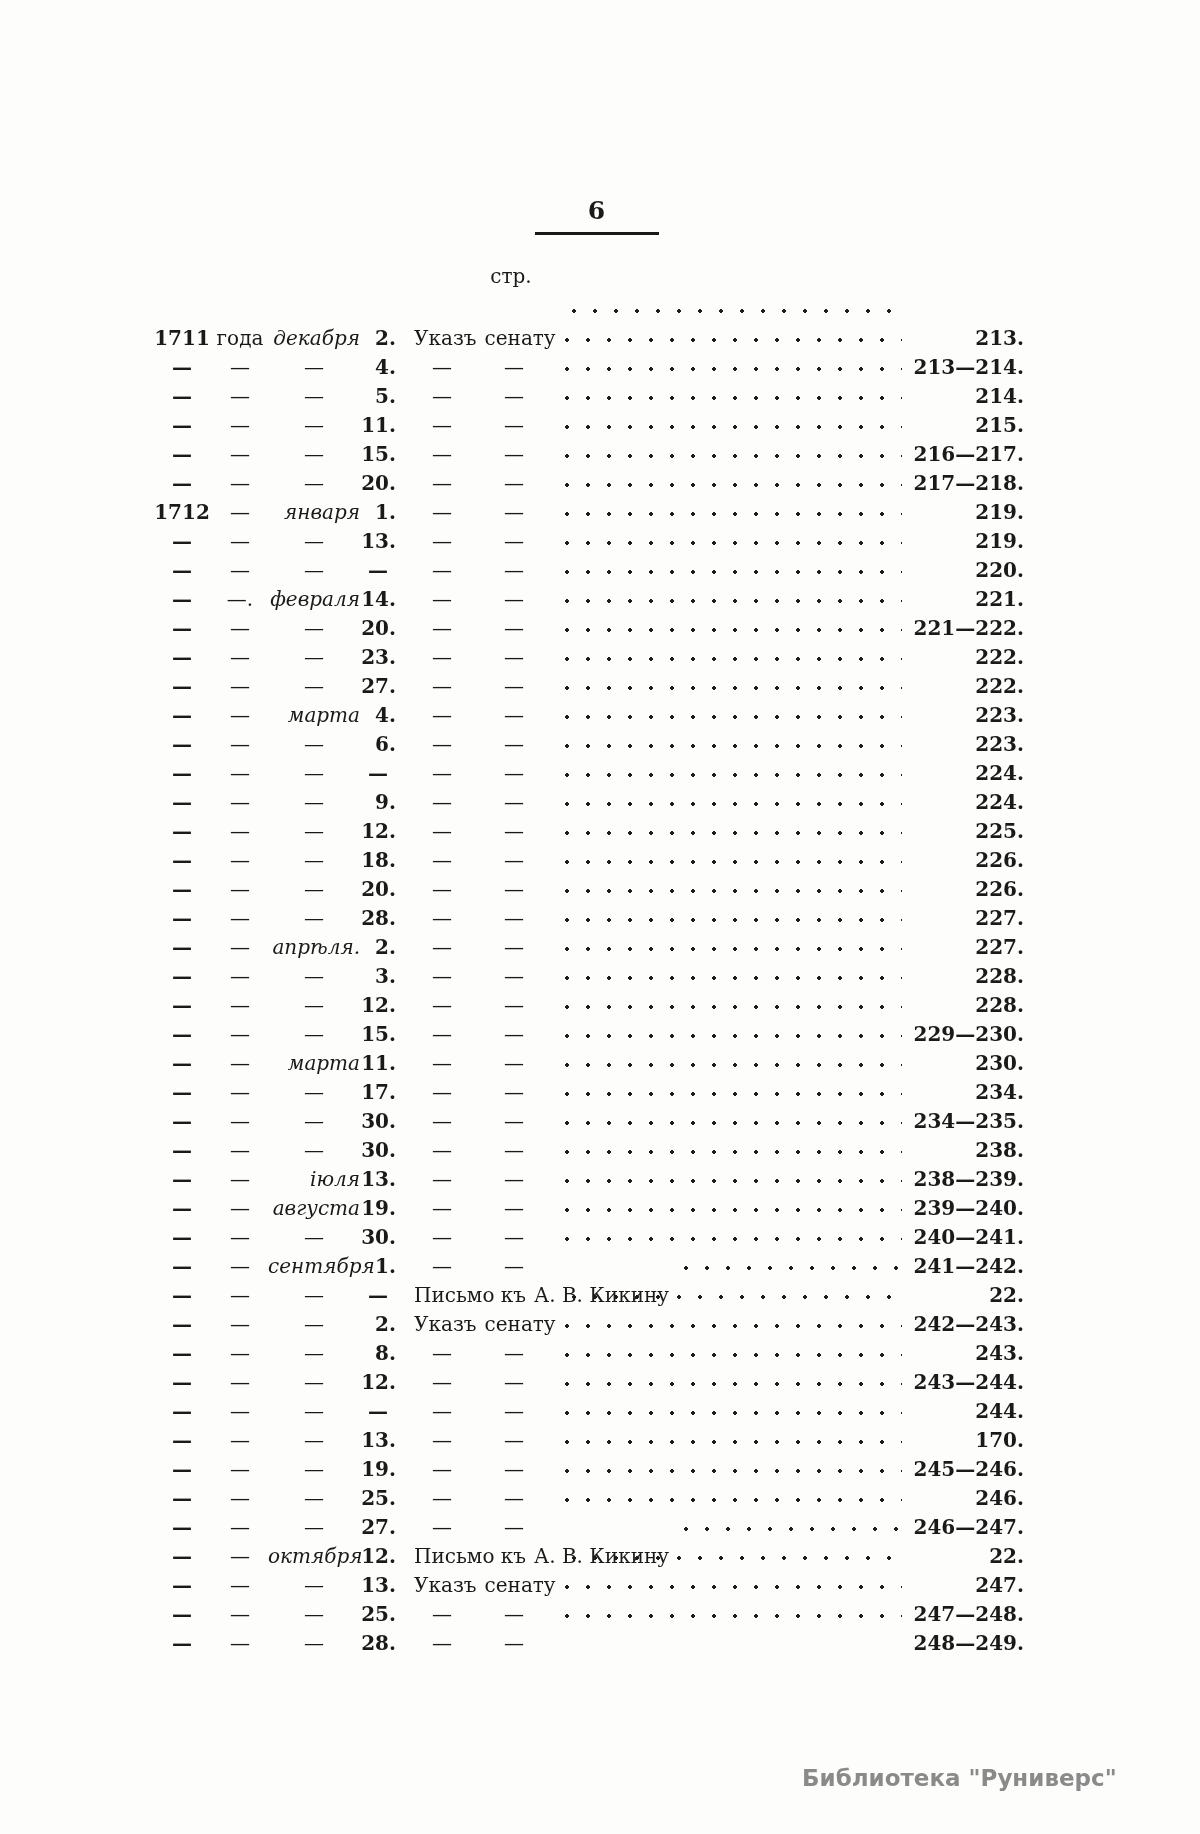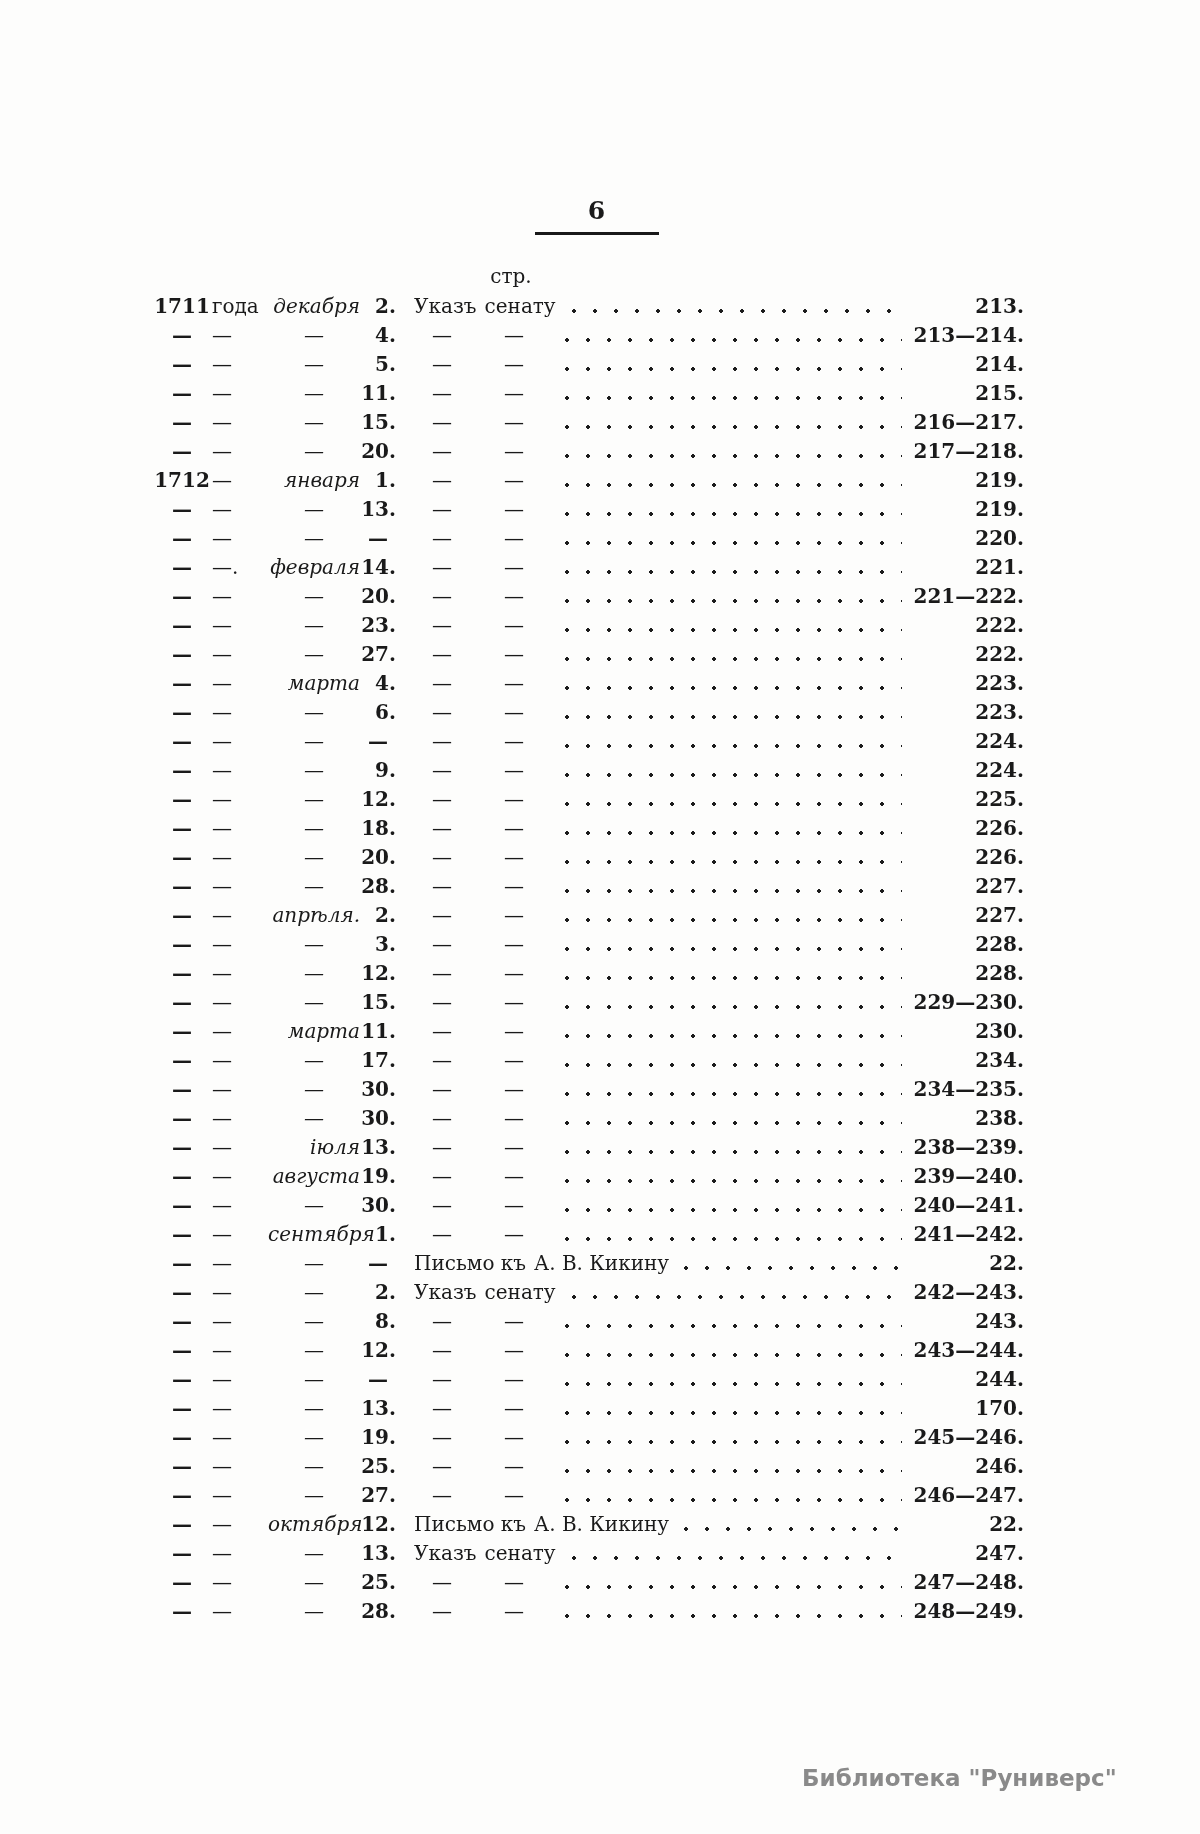--- a/index.html
+++ b/index.html
@@ -32,21 +32,21 @@
     position: absolute; top: 292px; left: 152px; width: 872px;
   }
   .row {
     display: flex; align-items: baseline;
     height: 29px; line-height: 29px;
     font-size: 20px;
     white-space: nowrap;
   }
   .c { display: inline-block; }
   .year  { width: 60px; text-align: center; font-weight: 700; flex: none; }
-  .c2    { width: 56px; flex: none; }
+  .c2    { width: 56px; text-align: center; flex: none; margin-top: 32px; }
   .month { width: 92px; text-align: right; flex: none; font-style: italic; }
   .day   { width: 36px; text-align: right; font-weight: 700; margin-right: 18px; flex: none; }
   .t1    { min-width: 56px; text-align: left; flex: none; }
   .t2    { min-width: 72px; text-align: left; margin-left: 8px; flex: none; }
   .month.dash, .day.dash, .t1.dash, .t2.dash { text-align: center; }
   .leader {
     flex: 1 1 auto;
     align-self: flex-end;
     height: 6px;
     margin: 0 10px 7px 14px;

